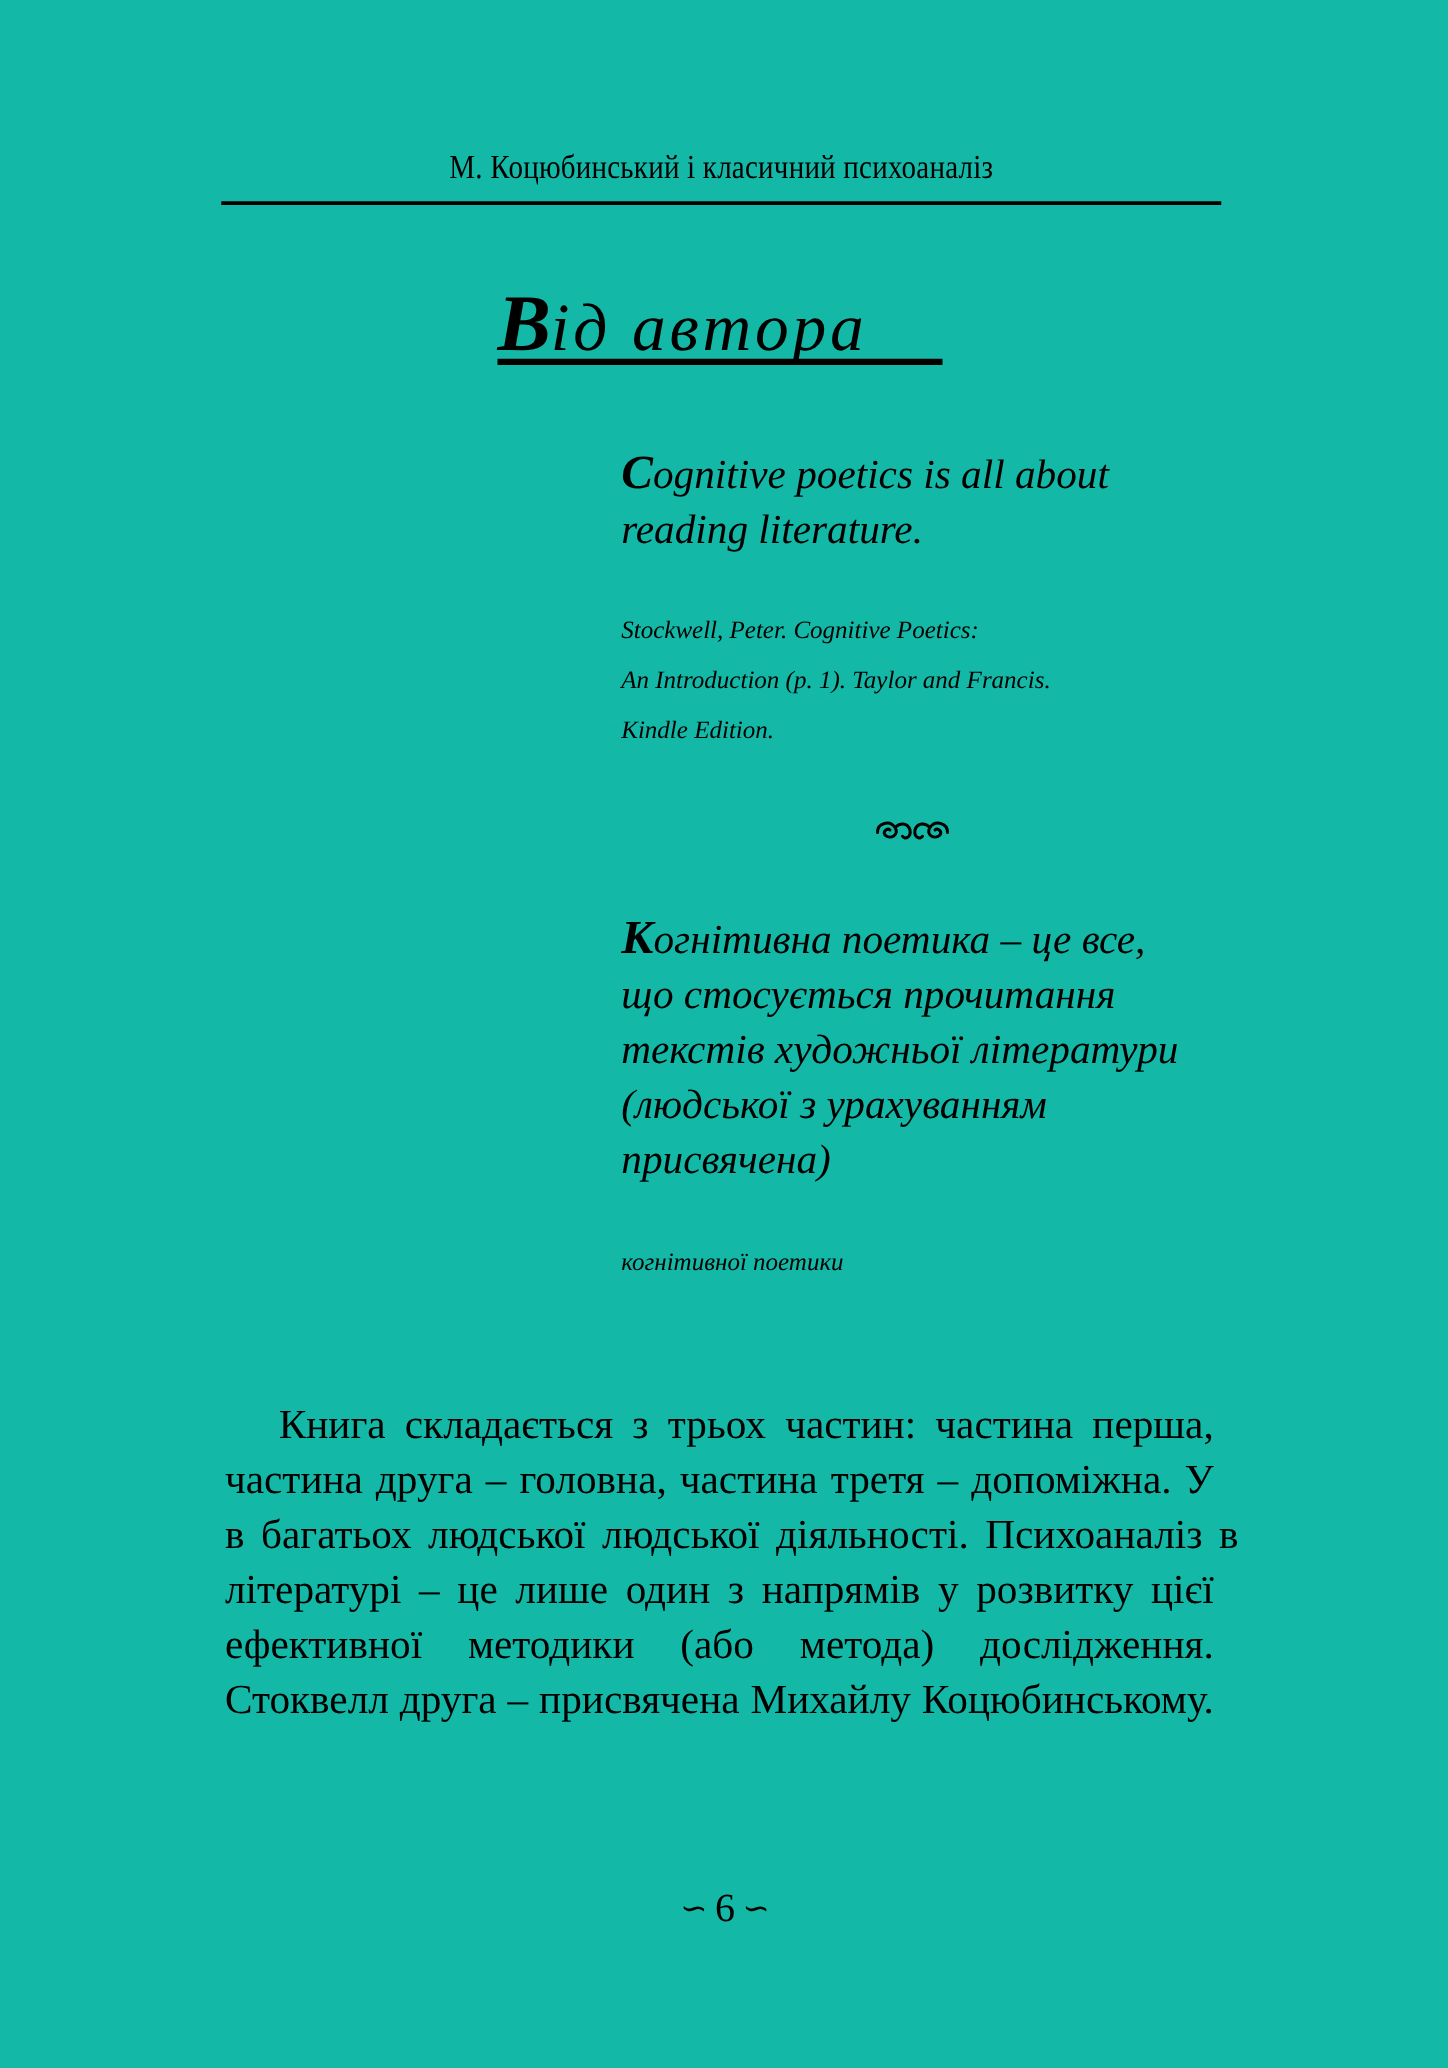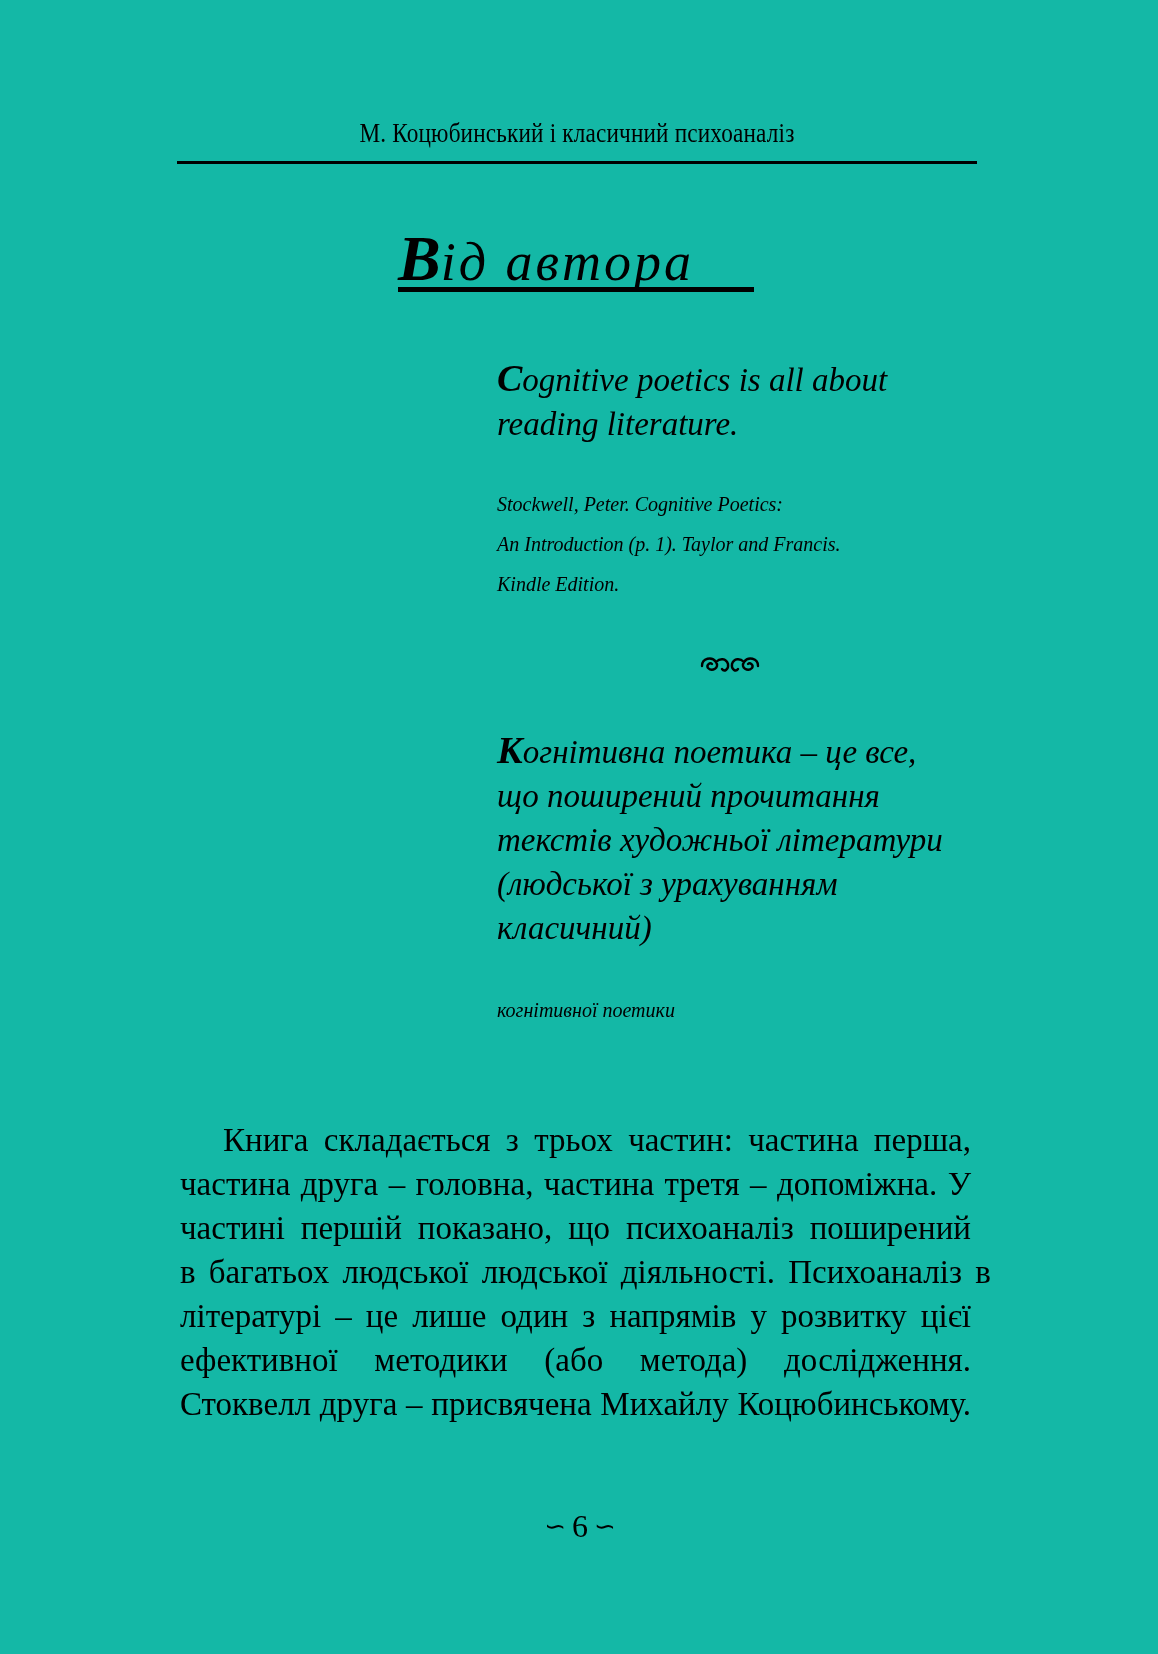--- a/index.html
+++ b/index.html
@@ -176,33 +176,32 @@
 
   <div class="ornament">
     <svg width="64" height="24" viewBox="0 0 64 24">
       <path d="M4 14 C4 6, 14 4, 18 10 C22 16, 14 20, 10 16 C8 13, 12 10, 14 12 M18 10 C22 6, 28 6, 30 12 C31 18, 26 20, 24 17" fill="none" stroke="#000" stroke-width="2.4" stroke-linecap="round"></path>
       <path d="M60 14 C60 6, 50 4, 46 10 C42 16, 50 20, 54 16 C56 13, 52 10, 50 12 M46 10 C42 6, 36 6, 34 12 C33 18, 38 20, 40 17" fill="none" stroke="#000" stroke-width="2.4" stroke-linecap="round"></path>
     </svg>
   </div>
 
   <div class="epigraph ep-ua-quote">
     <p class="quote"><span class="initial">К</span><span>огнітивна поетика – це все,</span></p>
-    <p class="quote">що поширений прочитання</p>
+    <p class="quote">що стосується прочитання</p>
     <p class="quote">текстів художньої літератури</p>
     <p class="quote">(людської з урахуванням</p>
-    <p class="quote">класичний)</p>
+    <p class="quote">присвячена)</p>
   </div>
   <div class="epigraph ep-ua-source">
     <p class="source">когнітивної поетики</p>
   </div>
 
   <div class="body-text">
     <span class="body-line indent" style="word-spacing: 7.08333px; display: block;">Книга складається з трьох частин: частина перша,</span>
     <span class="body-line" style="word-spacing: 2.16016px; display: block;">частина друга – головна, частина третя – допоміжна. У</span>
-    <span class="body-line" style="word-spacing: 7.7125px; display: block;">частині першій показано, що психоаналіз поширений</span>
     <span class="body-line" style="word-spacing: 4.97917px; display: block;">в багатьох людської людської діяльності. Психоаналіз в</span>
     <span class="body-line" style="word-spacing: 5.84896px; display: block;">літературі – це лише один з напрямів у розвитку цієї</span>
     <span class="body-line" style="word-spacing: 28.4375px; display: block;">ефективної методики (або метода) дослідження.</span>
     <span class="body-line">Стоквелл друга – присвячена Михайлу Коцюбинському.</span>
   </div>
 
   <div class="page-number">
     <span class="tilde">∽</span><span>6</span><span class="tilde">∽</span>
   </div>
 

